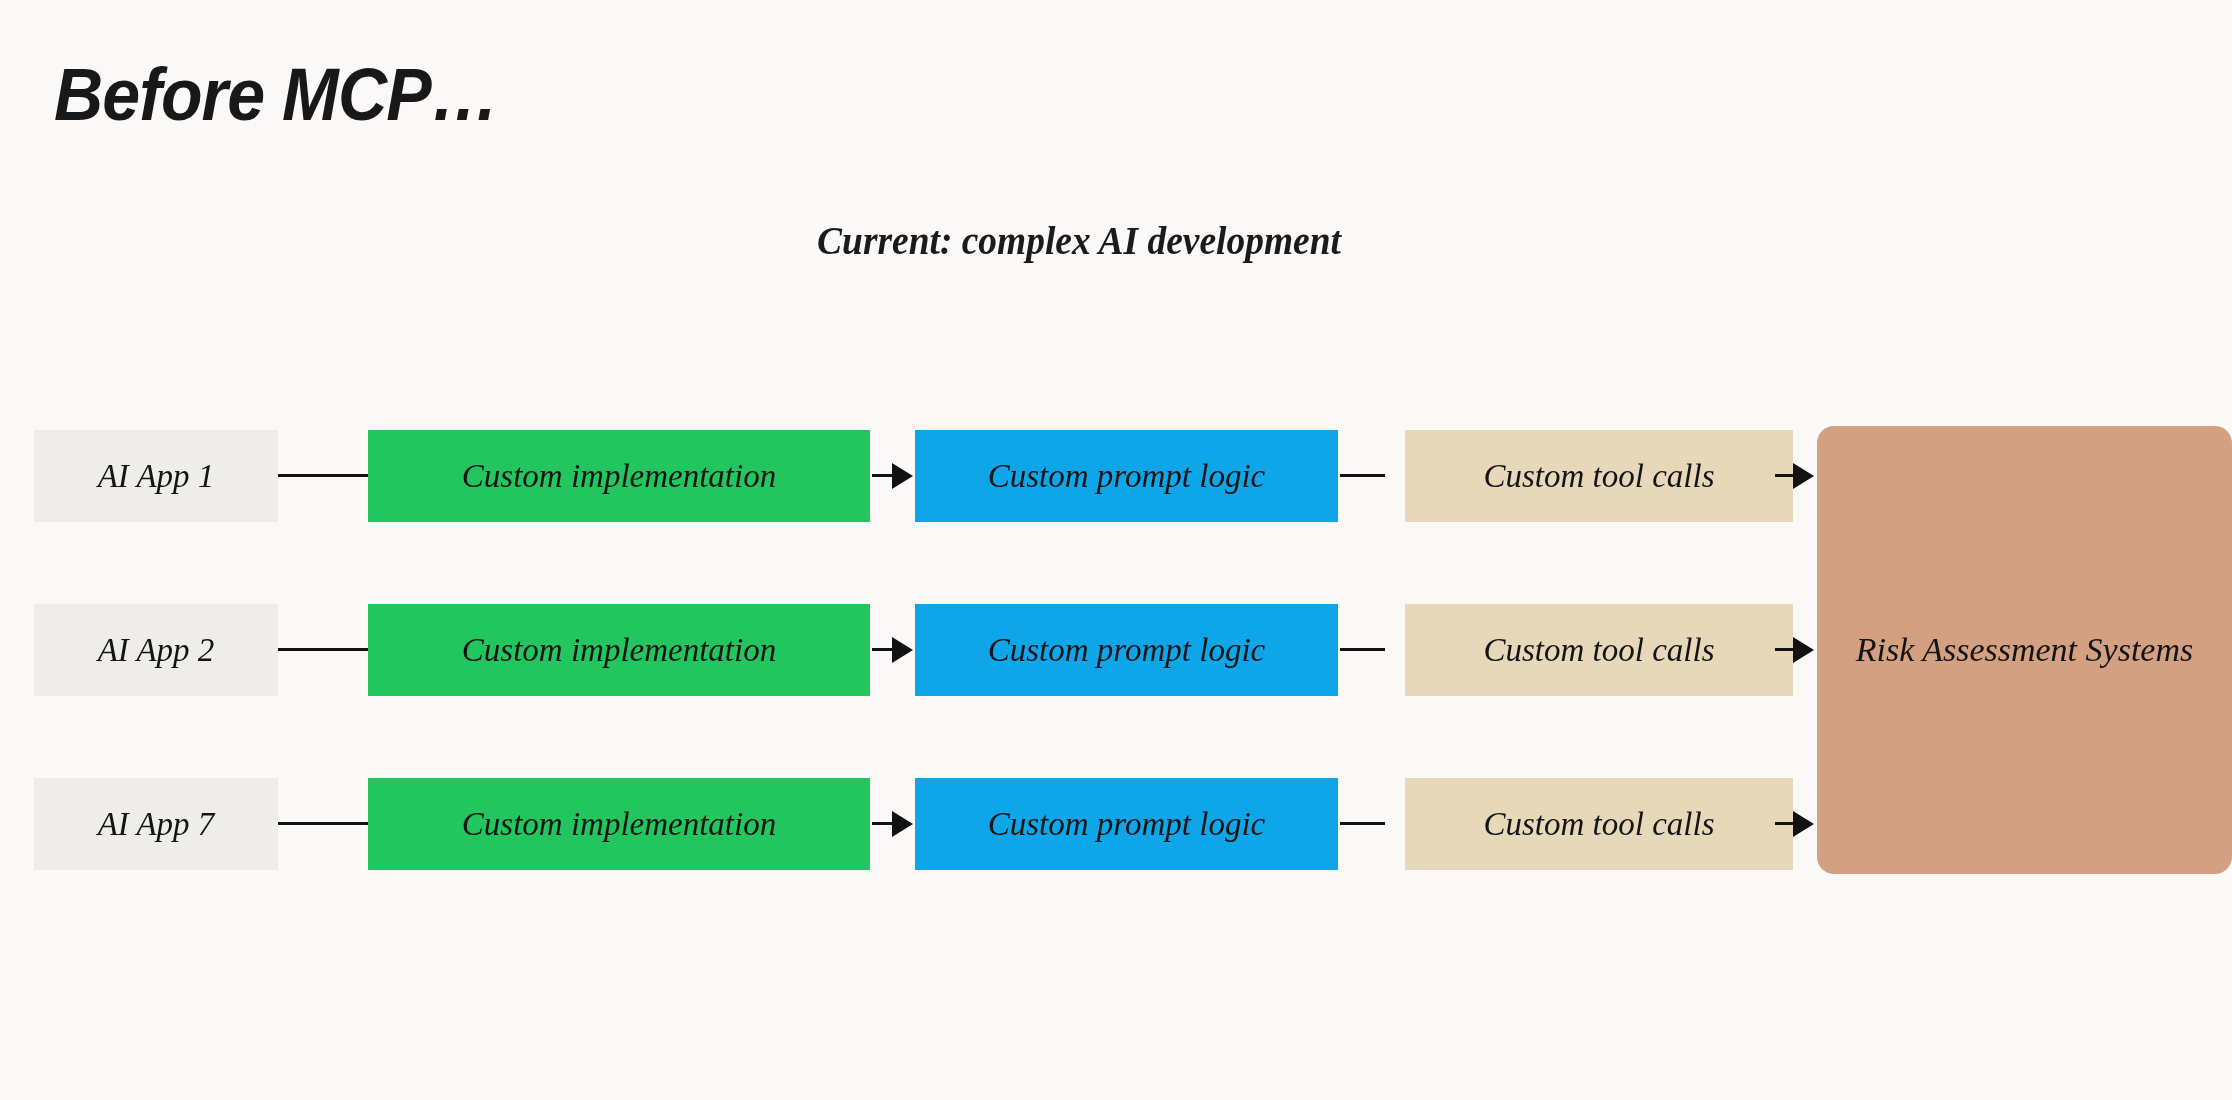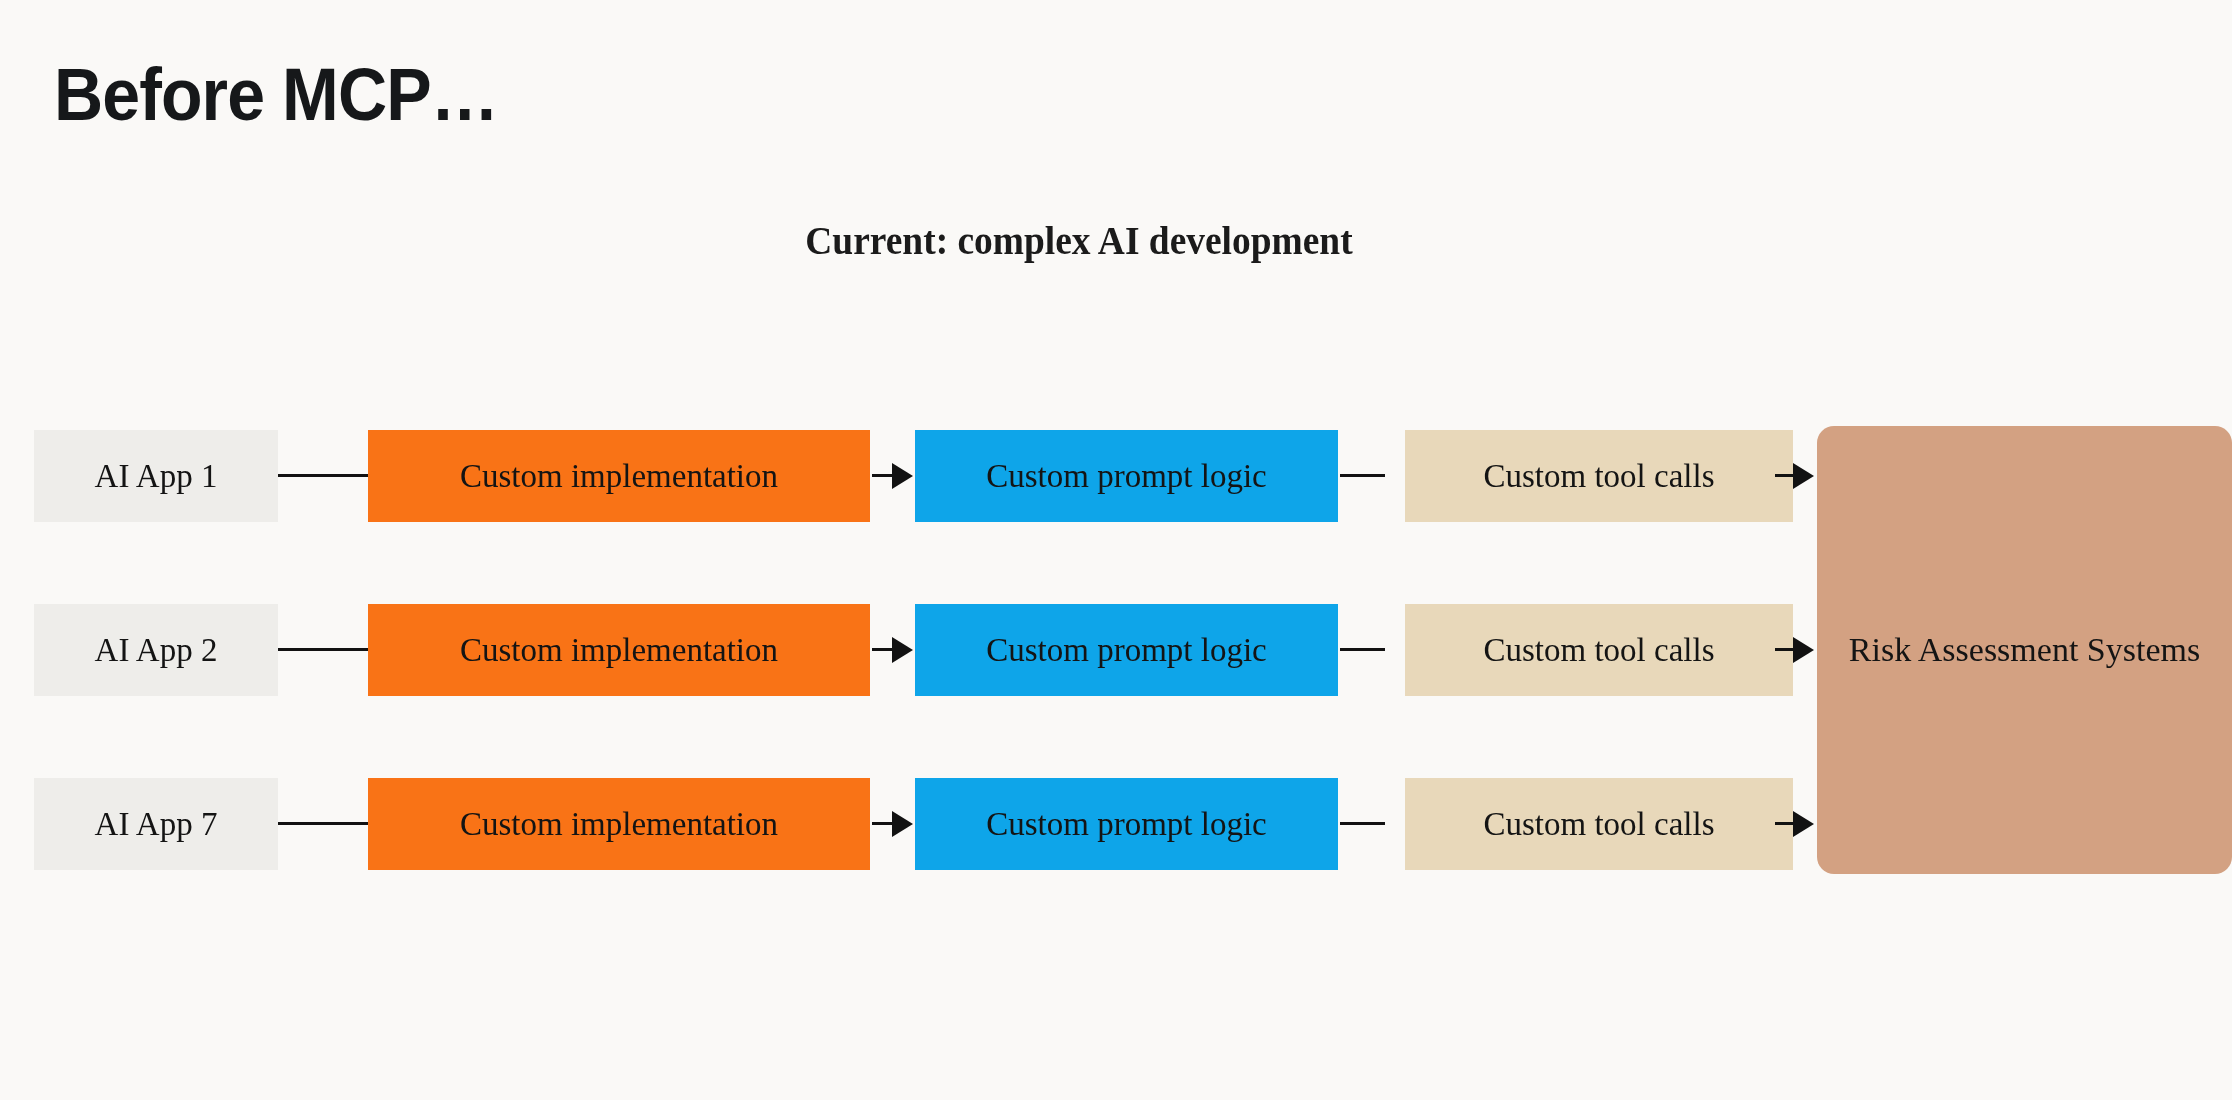--- a/index.html
+++ b/index.html
@@ -14,20 +14,21 @@
     overflow: hidden;
     position: relative;
   }
 
   #slide {
     position: absolute;
     left: 0; top: 0;
     width: 2232px;
     height: 1100px;
     background: #faf9f7;
+    font-style: italic;
   }
 
   
   .slide-title {
     position: absolute;
     left: 54px;
     top: 58px;
     font-family: "Liberation Sans", sans-serif;
     font-weight: bold;
     font-size: 74px;
@@ -72,21 +73,21 @@
     text-align: center;
     font-family: "Liberation Serif", serif;
     font-size: 33px;
     color: #141414;
     box-sizing: border-box;
     padding: 0 10px;
     line-height: 1.28;
   }
 
   .node.app        { background: #eeedea; }
-  .node.impl       { background: #f97316; }
+  .node.impl       { background: #22c55e; }
   .node.prompt     { background: #0ea5e9; }
   .node.tool       { background: #e8d8ba; margin-left: 20px; }
   .node.sink       { background: #d3a182; }
 
   .node.sink {
     font-size: 34px;
     border-radius: 17px;
   }
 
   

